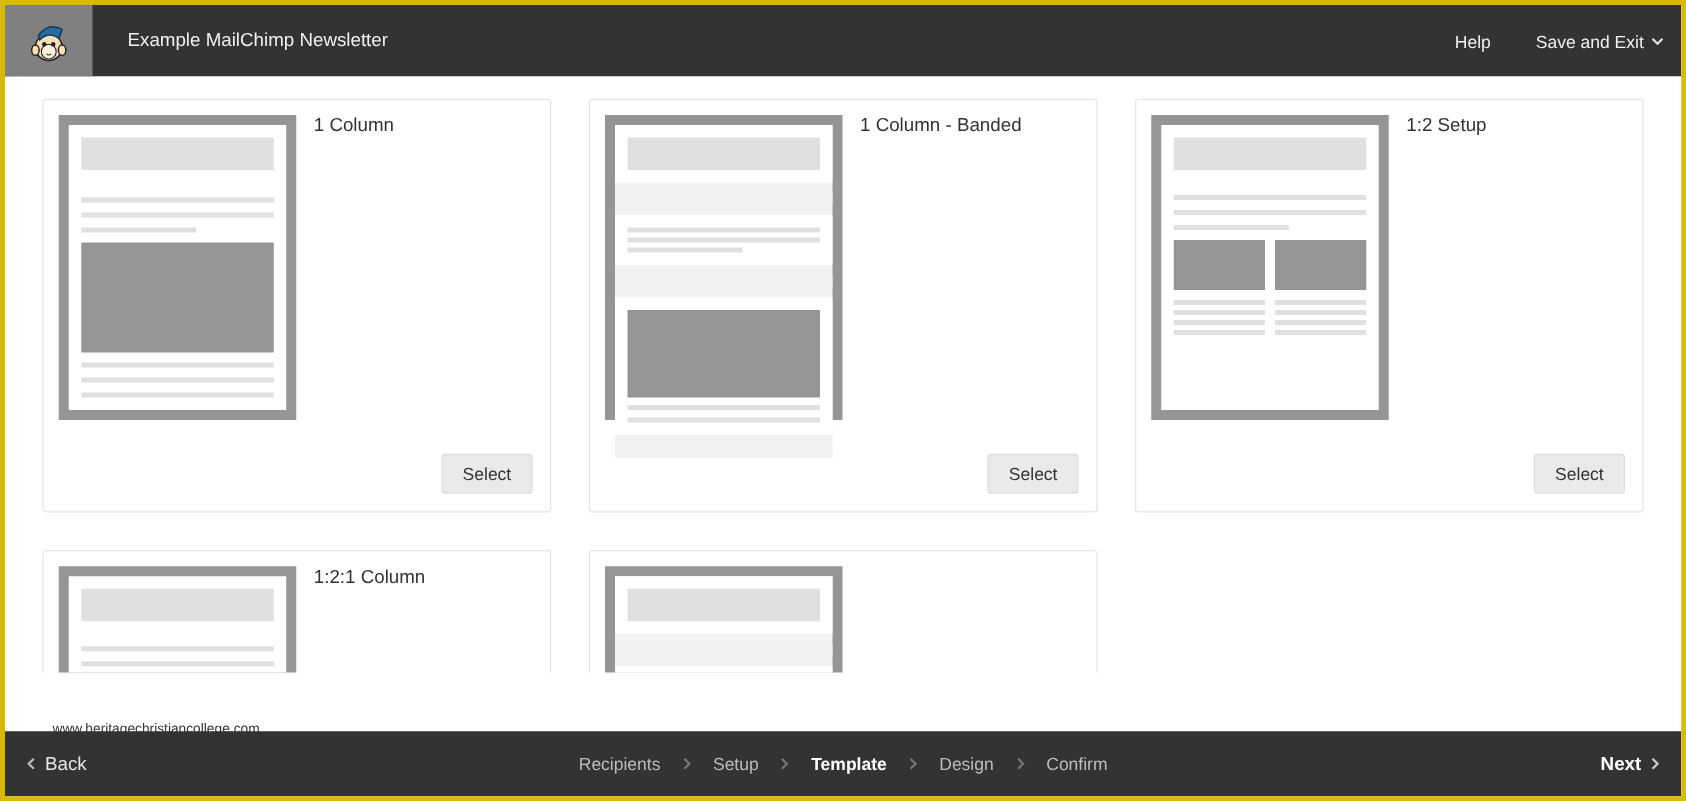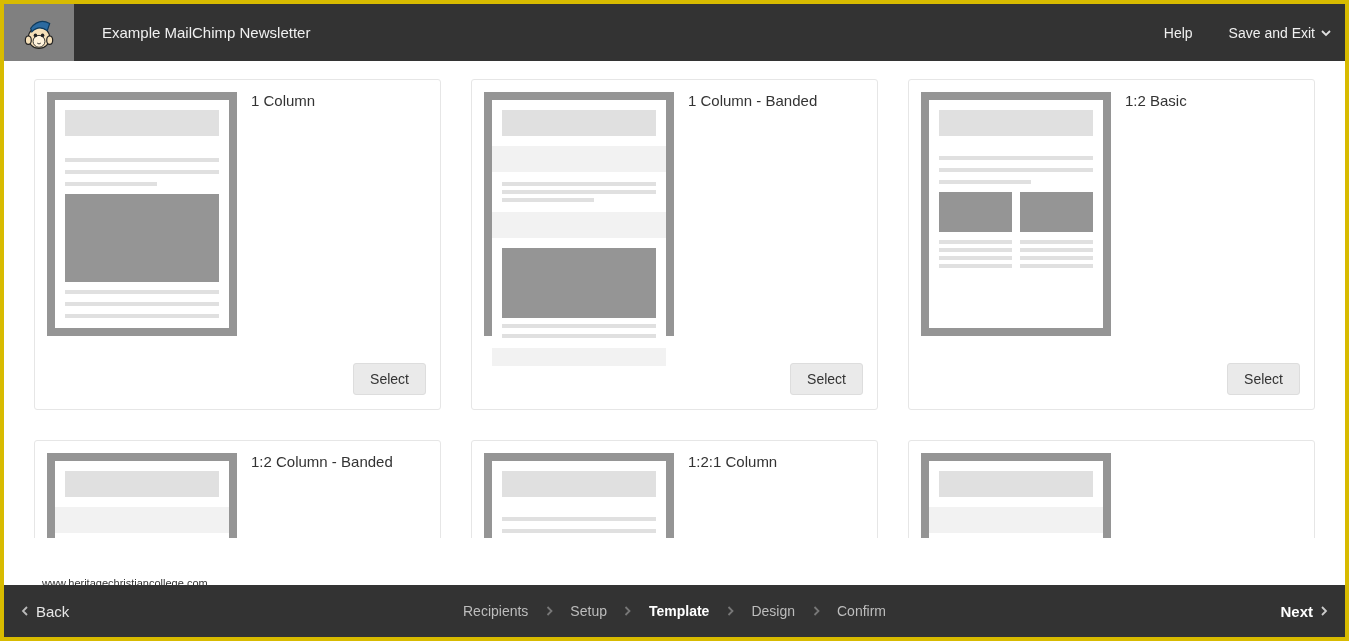--- a/index.html
+++ b/index.html
@@ -160,45 +160,24 @@
                 </div>
               <div class="col">
                   <div class="line"></div>
                   <div class="line"></div>
                   <div class="line"></div>
                   <div class="line"></div>
                 </div>
             </div>
           </div>
         </div>
-        <div class="card-title">1:2 Basic</div>
+        <div class="card-title">1:2 Setup</div>
         <button class="select-btn">Select</button>
       </div>
 
-      <div class="card row2">
-        <div class="thumb">
-          <div class="inner banded">
-            <div class="sect">
-                <div class="blk-head"></div>
-              </div>
-            <div class="sep"></div>
-            <div class="sect nogap">
-                <div class="line"></div>
-                <div class="line"></div>
-                <div class="line half"></div>
-              </div>
-            <div class="sep"></div>
-            <div class="sect" style="flex:1">
-              
-            </div>
-          </div>
-        </div>
-        <div class="card-title">1:2 Column - Banded</div>
-
-      </div>
 
       <div class="card row2">
         <div class="thumb">
           <div class="inner">
             <div class="blk-head"></div>
             <div style="height:4px"></div>
             <div class="line"></div>
               <div class="line"></div>
               <div class="line half"></div>
             <div class="two-col">

